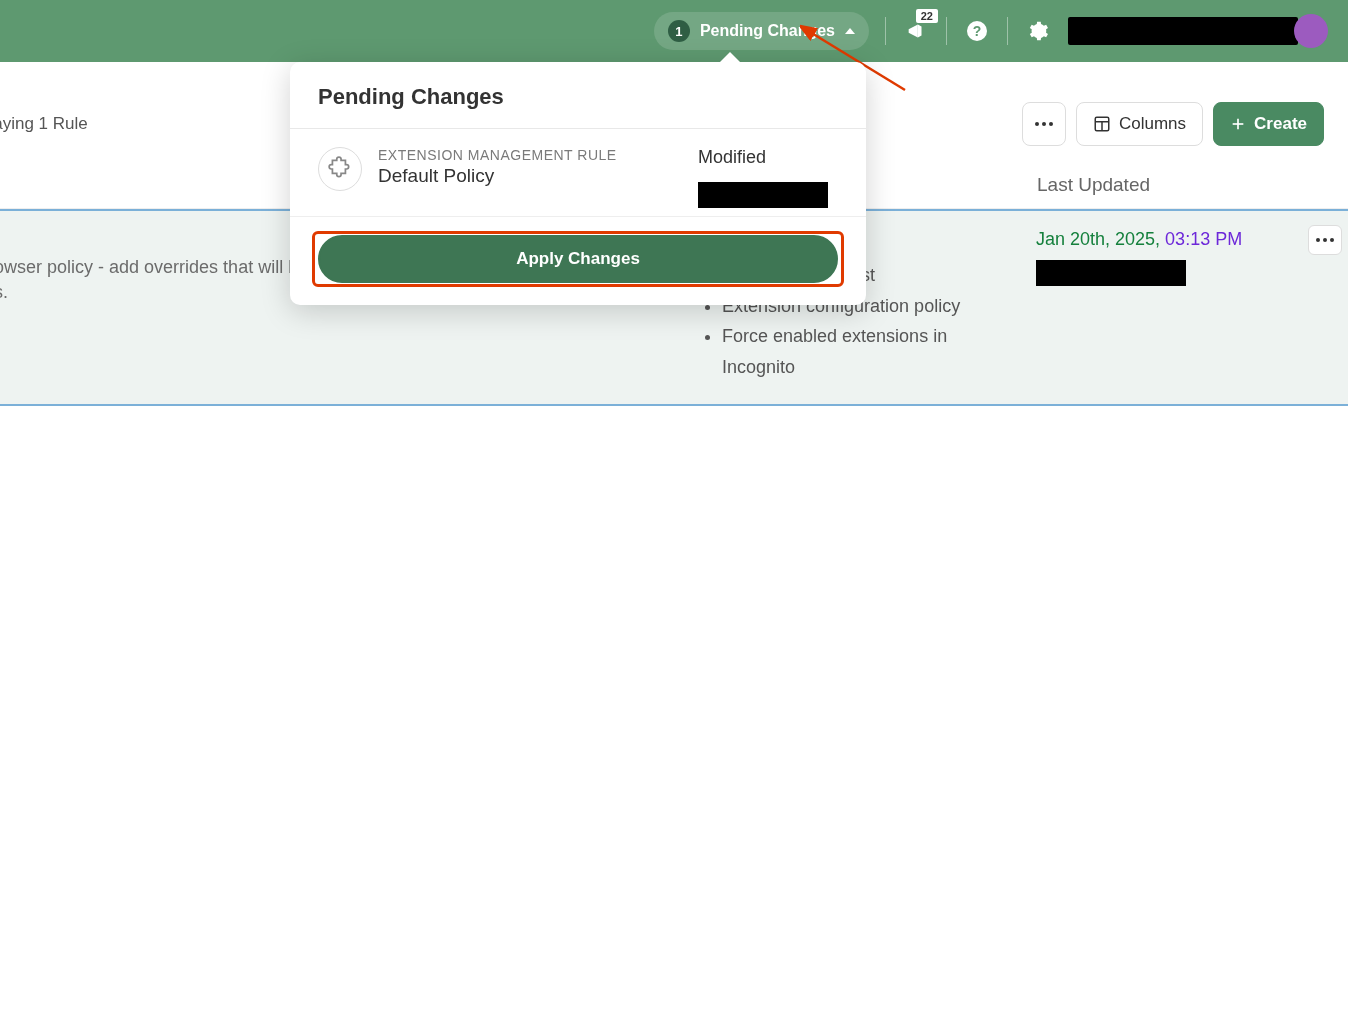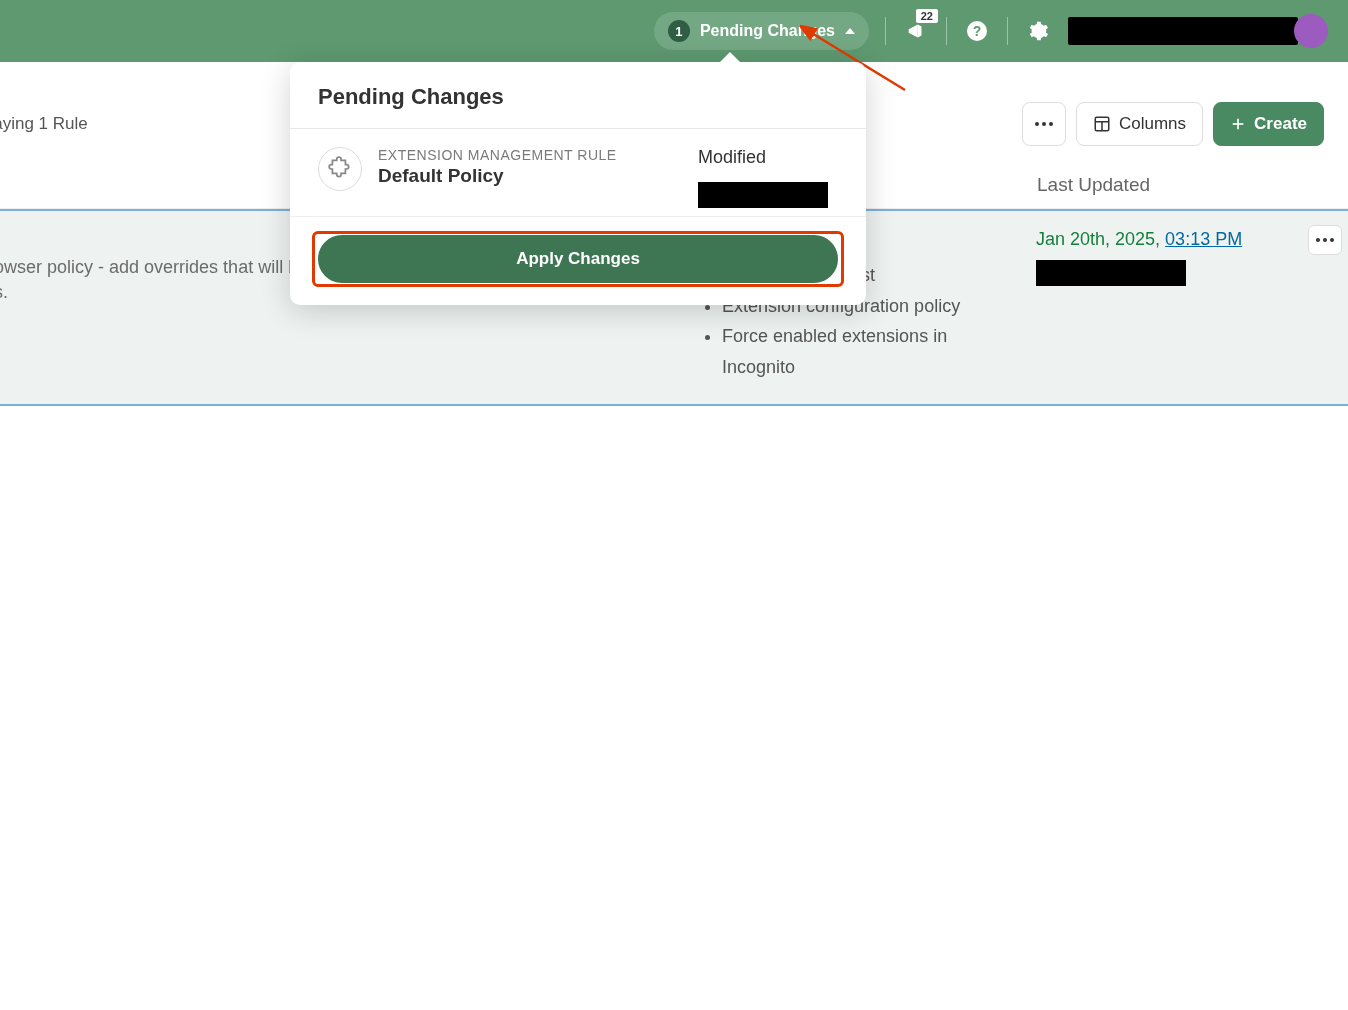--- a/index.html
+++ b/index.html
@@ -127,21 +127,21 @@
       flex-shrink: 0;
     }
     .ext-meta { flex-grow: 1; }
     .ext-type {
       font-size: 14px;
       letter-spacing: 0.5px;
       color: #7a7a7a;
       text-transform: uppercase;
       font-weight: 500;
     }
-    .ext-name { font-size: 19px; font-weight: 700; margin-top: 2px; }
+    .ext-name { font-size: 19px; font-weight: 400; margin-top: 2px; }
     .status-col { min-width: 140px; }
     .status-label { font-size: 18px; color: #333; margin-bottom: 14px; }
     .redacted-sm { width: 130px; height: 26px; background: #000; }
     .popover-actions {
       padding: 18px 28px 22px;
       display: flex;
       gap: 14px;
     }
     .btn {
       flex: 1;
@@ -234,21 +234,21 @@
       border-bottom: 2px solid #7bb0d8;
       font-size: 18px;
       color: #555;
       position: relative;
     }
     .row .title { font-weight: 700; font-size: 19px; color: #333; margin-left: -26px;}
     .row .desc { margin-top: 4px; margin-left: -56px; line-height: 1.4; color: #6b6b6b; }
     .controls-title { font-weight: 700; color: #444; margin-bottom: 10px; }
     .controls-list { list-style: disc; padding-left: 22px; color: #555; line-height: 1.7; }
     .updated-date { color: #15803d; }
-    .updated-time { color: #0369a1; text-decoration: underline; }
+    .updated-time { color: #6d28d9; }
     .redacted-md { width: 150px; height: 26px; background: #000; margin-top: 10px; }
     .row-more {
       position: absolute;
       right: 6px; top: 14px;
       width: 34px; height: 30px;
       border: 1px solid #ddd;
       border-radius: 6px;
       background: #fff;
       display: flex; align-items: center; justify-content: center;
       cursor: pointer;

